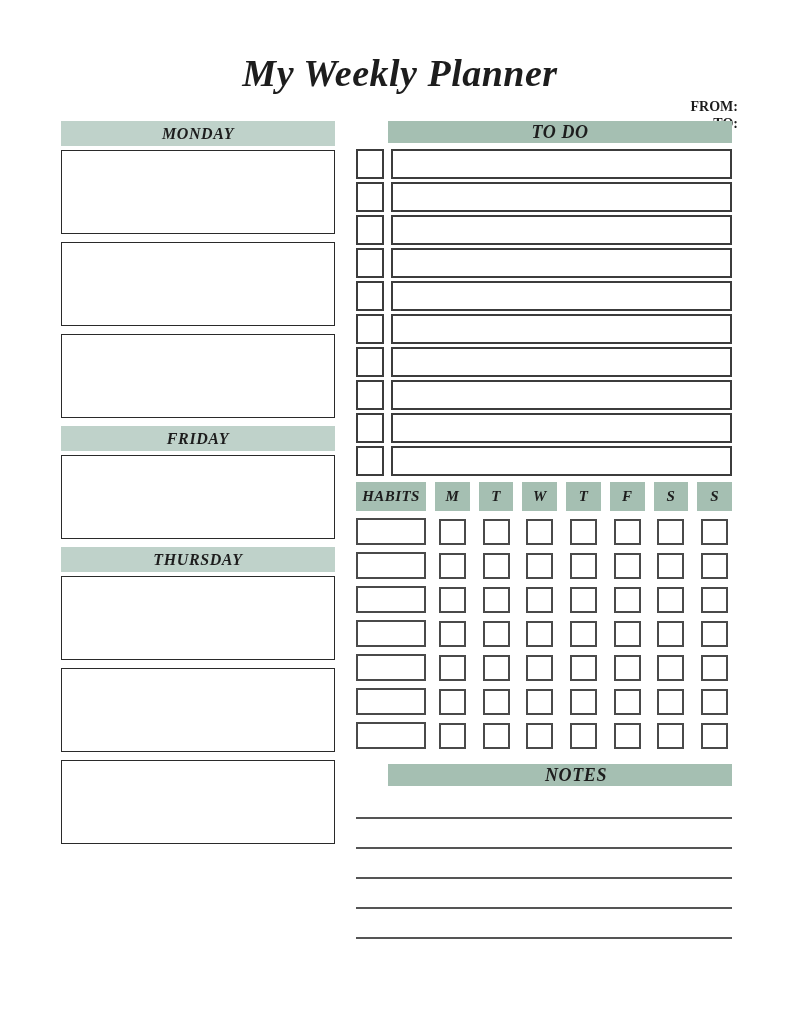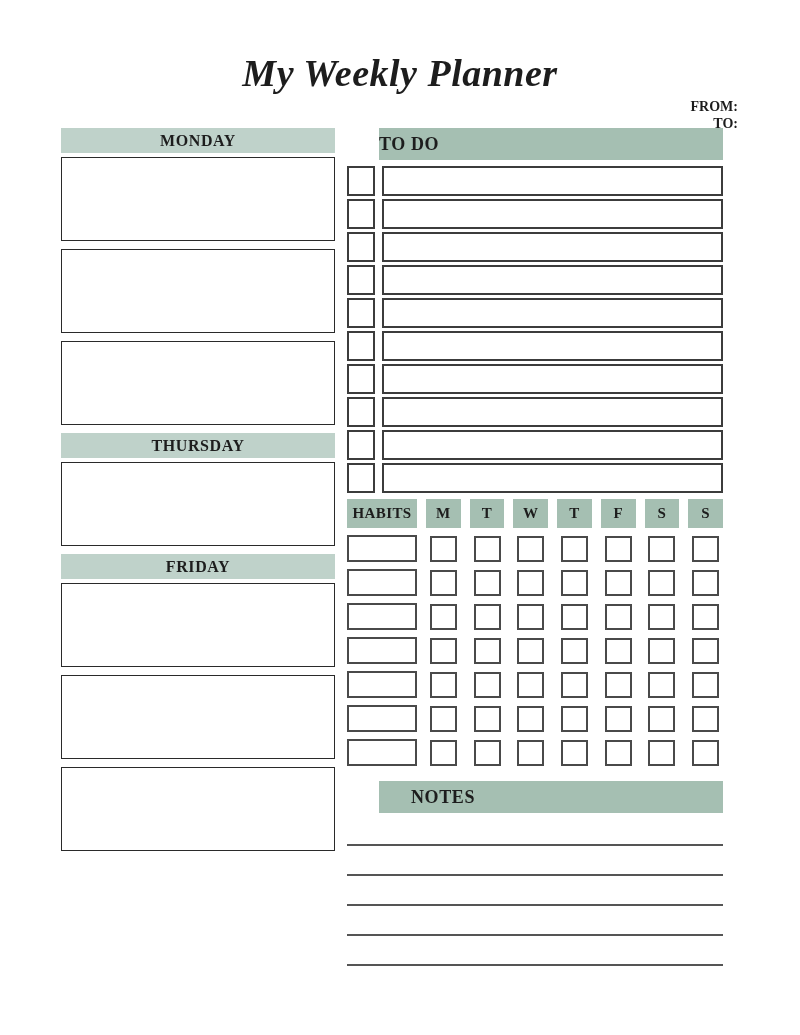--- a/index.html
+++ b/index.html
@@ -25,42 +25,42 @@
   }
   .fromto .lbl { white-space:nowrap; }
   .dotline {
     border-bottom:1.5px dotted #8a8a8a; height:13px;
     margin:0 7px 1px 6px;
   }
   .dot-from { flex:1.1; }
   .dot-to { flex:1; margin-right:0; }
 
   .columns {
-    position:absolute; top:128px; left:61px;
-    display:flex; gap:12px;
+    position:absolute; top:121px; left:61px;
+    display:flex; gap:21px;font-style:italic;
   }
   .left-col  { width:274px; }
   .right-col { width:376px; }
 
   
   .day-section { margin-bottom:8px; }
   .day-header {
     height:25px; background:var(--day-header-bg);
     display:flex; align-items:center; justify-content:center;
     font-size:16px; letter-spacing:0.6px;
   }
   .day-box {
     margin-top:4px; height:84px; background:#fff;
     border:1.6px solid #2a2a2a;
   }
 
   
   .section-header {
-    height:32px; background:var(--section-header-bg);
-    display:flex; align-items:center; justify-content:flex-start;
+    height:22px; background:var(--section-header-bg);
+    display:flex; align-items:center; justify-content:center;
     font-size:18px; letter-spacing:0.6px;margin-left:32px;
   }
   .todo-rows { margin-top:6px; }
   .todo-row { display:flex; gap:7px; height:30px; margin-bottom:3px; }
   .todo-check { width:28px; height:30px; border:2px solid #3c3c3c; background:#fff; }
   .todo-line  { flex:1; height:30px; border:2px solid #3c3c3c; background:#fff; }
 
   
   .habits-grid { margin-top:6px;text-align:right; }
   .habits-header-row, .habit-row {
@@ -108,28 +108,28 @@
   <div class="day-section">
     <div class="day-box"></div>
   </div>
 
   <div class="day-section">
     <div class="day-box"></div>
   </div>
 
   <div class="day-section">
     <div class="day-header">
+      <span>FRIDAY</span>
+    </div>
+    <div class="day-box"></div>
+  </div>
+
+  <div class="day-section">
+    <div class="day-header">
       <span>THURSDAY</span>
-    </div>
-    <div class="day-box"></div>
-  </div>
-
-  <div class="day-section">
-    <div class="day-header">
-      <span>FRIDAY</span>
     </div>
     <div class="day-box"></div>
   </div>
 
   <div class="day-section">
     <div class="day-box"></div>
   </div>
 
   <div class="day-section">
     <div class="day-box"></div>

